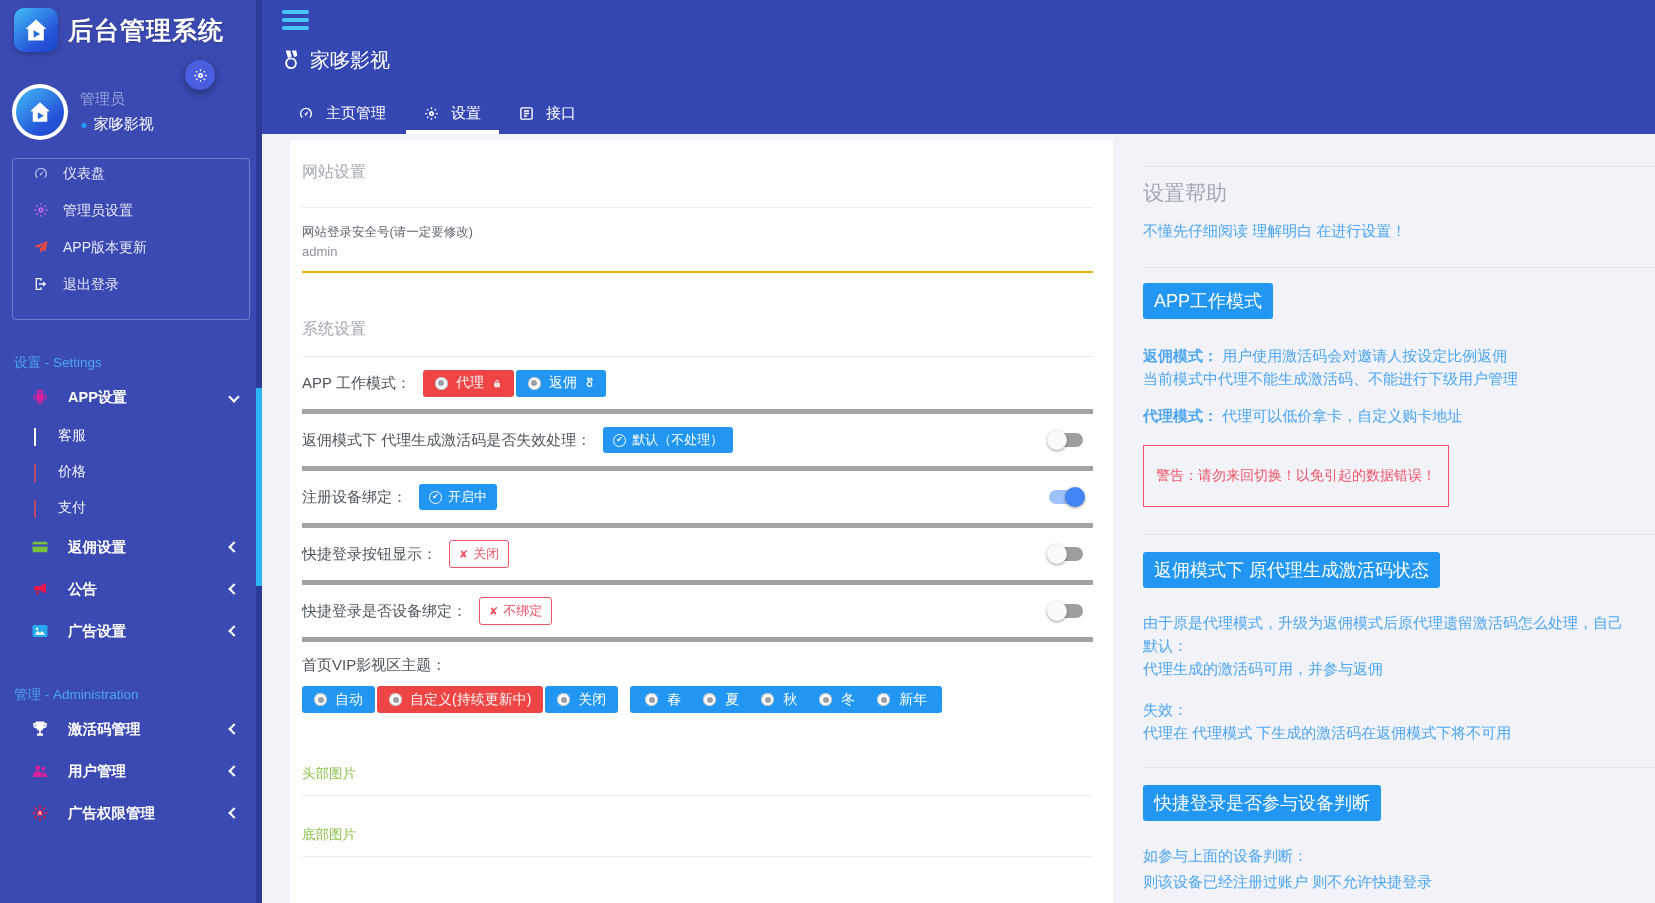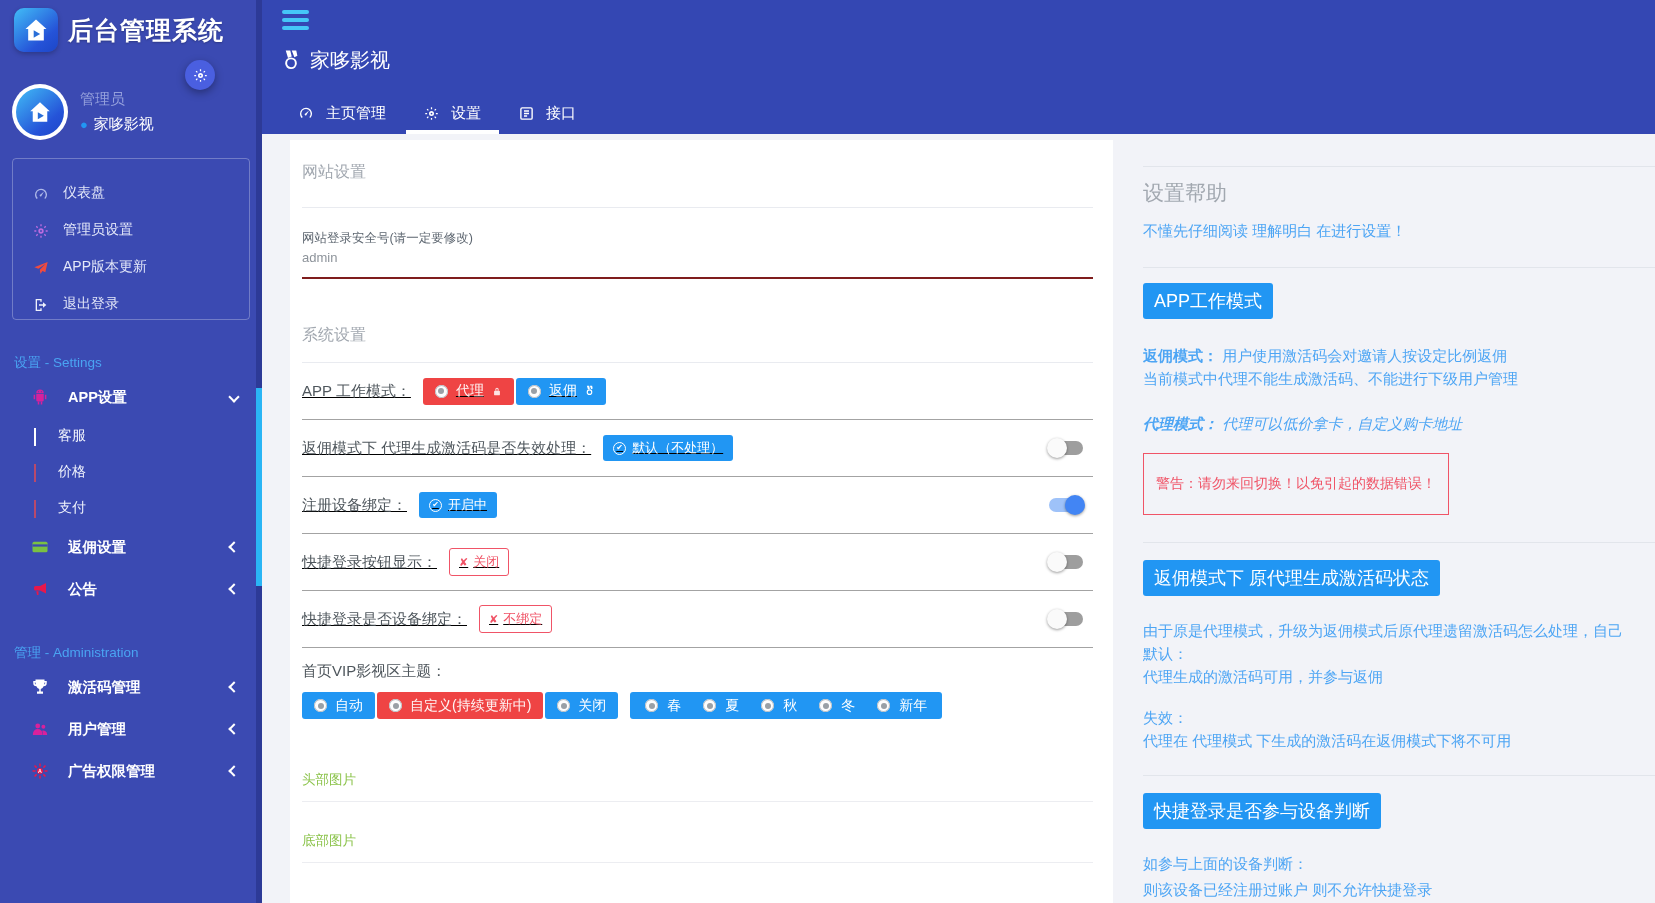--- a/index.html
+++ b/index.html
@@ -16,21 +16,21 @@
 .app-title { margin-left:10px; font-size:25px; font-weight:bold; letter-spacing:1px; text-shadow:0 1px 2px rgba(0,0,0,.25); }
 .fab-gear { position:absolute; left:185px; top:60px; width:30px; height:30px; border-radius:50%; background:#4a5fe0; display:flex; align-items:center; justify-content:center; box-shadow:0 3px 8px rgba(0,0,0,.35); cursor:pointer; }
 .profile { display:flex; align-items:center; margin:32px 0 0 12px; }
 .avatar { width:56px; height:56px; border-radius:50%; background:#fff; display:flex; align-items:center; justify-content:center; }
 .avatar-inner { width:48px; height:48px; border-radius:50%; background:linear-gradient(140deg,#41bdf7,#2553d8 70%,#1c46c8); display:flex; align-items:center; justify-content:center; }
 .profile-txt { margin-left:12px; }
 .profile-role { font-size:15px; color:#95a0dc; }
 .profile-name { margin-top:6px; font-size:15px; color:#fff; display:flex; align-items:center; }
 .profile-name .dot { color:#2196f3; font-size:13px; margin-right:6px; }
 .menu-box { margin:18px 12px 0; border:1px solid rgba(255,255,255,.28); border-radius:4px; padding:6px 0; }
-.m-item { display:flex; align-items:flex-end; height:37px; padding:0 12px 0 18px; font-size:14px; color:#e4e8f9; cursor:pointer; }
+.m-item { display:flex; align-items:flex-start; height:37px; padding:0 12px 0 18px; font-size:14px; color:#e4e8f9; cursor:pointer; }
 .m-item .mi { width:20px; margin-right:12px; display:flex; justify-content:center; align-items:center; }
 .sec-lab { margin:34px 0 4px 14px; font-size:13.5px; color:#4aa4f2; }
 .nav-item { display:flex; align-items:center; height:42px; padding:0 24px 0 30px; font-size:14.5px; font-weight:bold; color:#fff; cursor:pointer; }
 .nav-item .mi { width:20px; margin-right:18px; display:flex; justify-content:center; align-items:center; }
 .sub-item { display:flex; align-items:center; height:36px; padding-left:34px; font-size:14px; color:#f0f3fc; cursor:pointer; }
 .sub-item .ar { margin-right:22px; }
 .chev { width:8px; height:8px; border-right:2px solid #fff; border-bottom:2px solid #fff; transform:rotate(45deg); }
 .chev.left { transform:rotate(135deg); }
 .chev.sm { width:6px; height:6px; transform:rotate(-45deg); }
 .chev.red { border-color:#b8496b; }
@@ -46,24 +46,24 @@
 .page-title-row .ticon { margin-right:10px; display:flex; }
 .tabs { position:absolute; left:18px; bottom:0; display:flex; }
 .tab { position:relative; display:flex; align-items:center; height:42px; padding:0 18px; margin-right:2px; font-size:15px; color:#fff; cursor:pointer; }
 .tab .ti { margin-right:12px; display:flex; }
 .tab.active::after { content:""; position:absolute; left:0; right:0; bottom:0; height:4px; background:#fff; }
 
 .content { flex:1; display:flex; min-height:0; }
 .card { flex:0 0 823px; width:823px; margin:6px 0 0 28px; background:#fff; padding:2px 20px 30px 12px; }
 .sec-title { font-size:16px; color:#a2a8b0; font-weight:400; margin-top:20px; }
 .hr { height:1px; background:#e9ebf0; }
-.field { margin-top:22px; border-bottom:2px solid #7f1d1d; padding-bottom:12px; }
+.field { margin-top:16px; border-bottom:2px solid #eab308; padding-bottom:12px; }
 .field-label { font-size:12.5px; color:#5d6670; }
 .field-value { margin-top:3px; font-size:13px; color:#8d939a; }
-.row { display:flex; align-items:center; min-height:57px; border-bottom:1px solid #a3a3a3;text-decoration:underline; }
+.row { display:flex; align-items:center; min-height:57px; border-bottom:5px solid #a3a3a3; }
 .row-label { font-size:15px; color:#4e565c; margin-right:12px; }
 .opt { display:inline-flex; align-items:center; gap:8px; height:27px; padding:0 12px; border-radius:3px; background:#2196f3; color:#fff; font-size:14px; margin-right:2px; cursor:pointer; }
 .opt.pink { background:#ef4444; color:rgba(255,255,255,.95); }
 .radio { width:13px; height:13px; border-radius:50%; background:#fdfdfd; box-shadow:inset 0 0 0 1px #b9bdc2; position:relative; flex:0 0 13px; }
 .radio::after { content:""; position:absolute; left:3.5px; top:3.5px; width:6px; height:6px; border-radius:50%; background:#9aa0a6; }
 .opt-group { display:inline-flex; align-items:center; height:27px; background:#2196f3; border-radius:3px; padding:0 4px; margin-left:10px; }
 .opt-group .season { display:inline-flex; align-items:center; gap:9px; padding:0 11px; color:#fff; font-size:14px; cursor:pointer; }
 .b-blue { display:inline-flex; align-items:center; gap:6px; background:#2196f3; color:#fff; font-size:13px; padding:4px 10px; border-radius:3px; cursor:pointer; }
 .ic-circle { width:13px; height:13px; border:1.5px solid #fff; border-radius:50%; font-size:8px; line-height:10px; text-align:center; color:#fff; }
 .b-red { display:inline-flex; align-items:center; gap:5px; border:1px solid #f05467; color:#f05467; background:#fff; font-size:13px; padding:4px 9px; border-radius:3px; cursor:pointer; }
@@ -205,20 +205,32 @@
       <span class="chev left"></span>
   </div>
   <div class="nav-item">
     <span class="mi">
         <svg width="18" height="18" viewBox="0 0 24 24" fill="#e8174b">
           <path d="M20 4v14l-8-4H6a2 2 0 01-2-2v-2a2 2 0 012-2h6z"></path>
           <path d="M7 15h3v5H8z"></path>
         </svg>
       </span>
     <span>公告</span>
+    <span class="spacer"></span>
+      <span class="chev left"></span>
+  </div>
+  <div class="nav-item">
+    <span class="mi">
+        <svg width="18" height="18" viewBox="0 0 24 24">
+          <rect x="2" y="4" width="20" height="16" rx="2" fill="#28a8f0"></rect>
+          <path d="M5 17l4-5.5 3 3.5 2.5-3 4.5 5z" fill="#fff"></path>
+          <circle cx="8" cy="9" r="1.6" fill="#fff"></circle>
+        </svg>
+      </span>
+    <span>广告设置</span>
     <span class="spacer"></span>
       <span class="chev left"></span>
   </div>
 
   <div class="sec-lab">管理 - Administration</div>
 
   <div class="nav-item">
     <span class="mi">
         <svg width="18" height="18" viewBox="0 0 24 24" fill="#fff">
           <path d="M6 2h12v2h3v2.5A4.5 4.5 0 0116.8 11 6 6 0 0113 14.7V18h3v3H8v-3h3v-3.3A6 6 0 017.2 11 4.5 4.5 0 013 6.5V4h3zM5 6v.5a2.5 2.5 0 001.6 2.3A9 9 0 016 6zm14 0h-1a9 9 0 01-.6 2.8A2.5 2.5 0 0019 6.5z"></path>
@@ -424,21 +436,21 @@
 
     <div class="help">
       <div class="hr" style="margin-top:32px;"></div>
       <div class="help-title">设置帮助</div>
       <div class="help-intro">不懂先仔细阅读 理解明白 在进行设置！</div>
       <div class="hr" style="margin-top:26px;"></div>
 
       <div style="margin-top:15px;"><span class="tag-blue">APP工作模式</span></div>
       <p style="margin-top:26px;"><span class="bold">返佣模式：</span> <span>用户使用激活码会对邀请人按设定比例返佣</span></p>
       <p style="margin-top:2px;">当前模式中代理不能生成激活码、不能进行下级用户管理</p>
-      <p style="margin-top:24px;font-style:italic;"><span class="bold">代理模式：</span> <span>代理可以低价拿卡，自定义购卡地址</span></p>
+      <p style="margin-top:16px;"><span class="bold">代理模式：</span> <span>代理可以低价拿卡，自定义购卡地址</span></p>
       <div style="margin-top:19px;"><span class="warn-box">警告：请勿来回切换！以免引起的数据错误！</span></div>
       <div class="hr" style="margin-top:27px;"></div>
 
       <div style="margin-top:17px;"><span class="tag-blue">返佣模式下 原代理生成激活码状态</span></div>
       <p class="nowrap" style="margin-top:24px;">由于原是代理模式，升级为返佣模式后原代理遗留激活码怎么处理，自己</p>
       <p style="margin-top:2px;">默认：</p>
       <p style="margin-top:2px;">代理生成的激活码可用，并参与返佣</p>
       <p style="margin-top:20px;">失效：</p>
       <p style="margin-top:2px;">代理在 代理模式 下生成的激活码在返佣模式下将不可用</p>
       <div class="hr" style="margin-top:24px;"></div>

